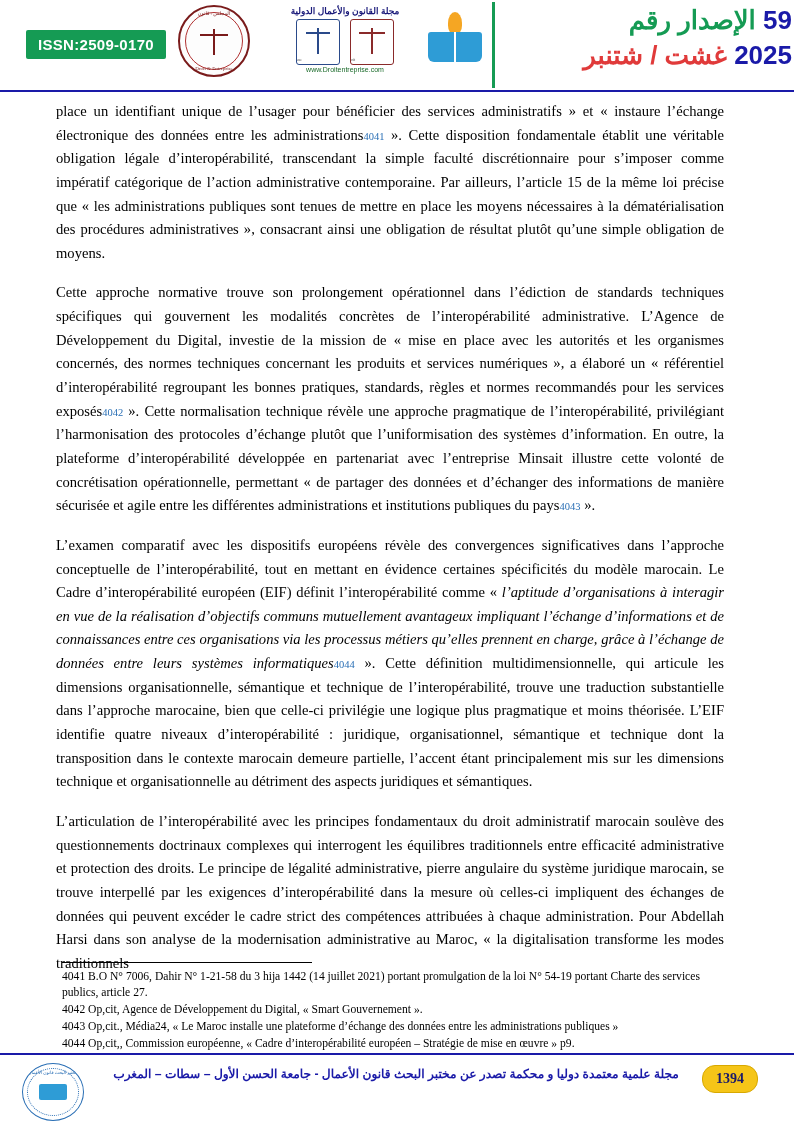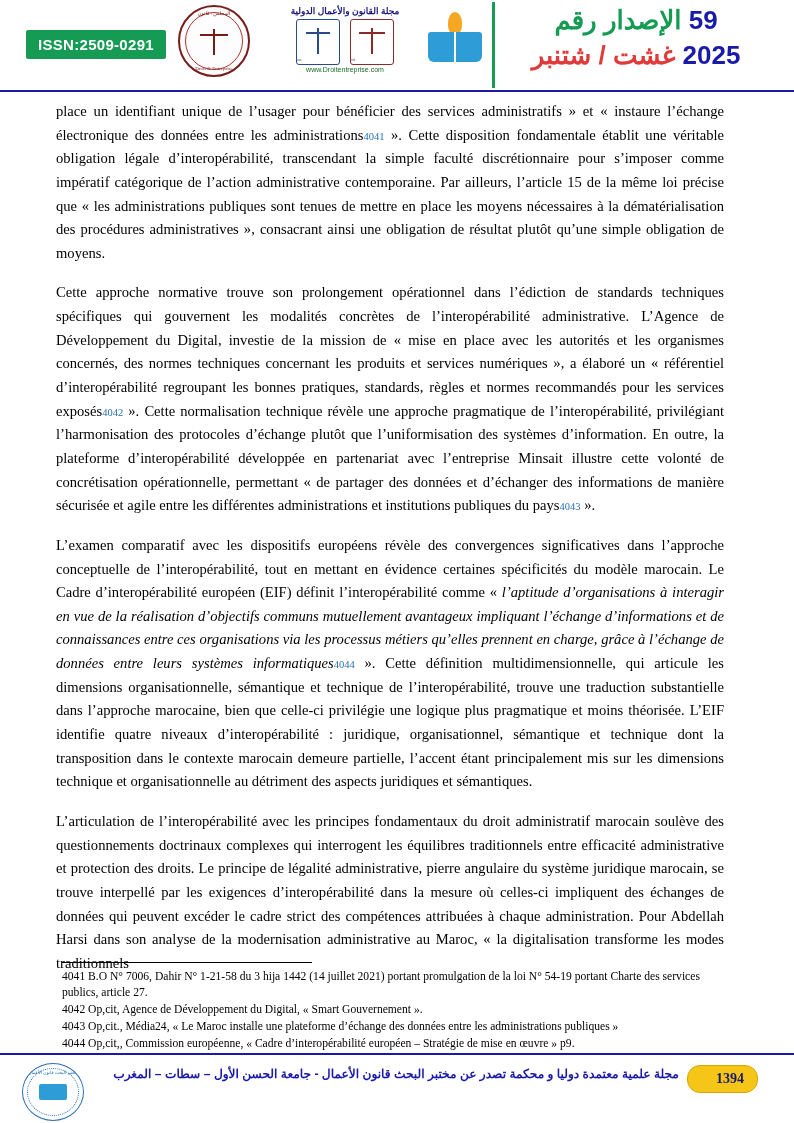--- a/index.html
+++ b/index.html
@@ -180,24 +180,24 @@
   .header-divider {
     position: absolute;
     left: 492px;
     top: 2px;
     width: 3px;
     height: 86px;
     background: #159b54;
   }
   .header-arabic {
     position: absolute;
-    right: 18px;
+    right: 2px;
     top: 2px;
     width: 280px;
-    text-align: center;
+    text-align: right;
     direction: rtl;
   }
   .header-arabic .ha-line1 {
     font-family: "Liberation Sans", sans-serif;
     font-weight: bold;
     font-size: 26px;
     color: #159b54;
     line-height: 1.45;
   }
   .header-arabic .ha-line1 .issue-num {
@@ -307,21 +307,20 @@
     background: #f5c518;
     border: 1px solid #d8a800;
     border-radius: 13px;
     display: flex;
     align-items: center;
     justify-content: center;
     font-family: "Liberation Serif", serif;
     font-weight: bold;
     font-size: 14px;
     color: #1a1a6a;
-    padding-left: 15px;
   }
   .footer-lines {
     position: absolute;
     left: 96px;
     top: 12px;
     width: 600px;
     text-align: center;
   }
   .footer-lines .fl1 {
     font-family: "Liberation Sans", sans-serif;
@@ -339,21 +338,21 @@
     direction: rtl;
   }
   .footer-lines .fl2 .url { color: #c0392b; direction: ltr; unicode-bidi: embed; }
   .footer-lines .fl2 .mail { color: #1a1aa8; direction: ltr; unicode-bidi: embed; }
 </style>
 </head>
 <body>
 
 <div class="header">
 
-  <div class="issn-badge">ISSN:2509-0291</div>
+  <div class="issn-badge">ISSN:2509-0170</div>
 
   <div class="logo-seal">
     <div class="ring"></div>
     <div class="seal-top">المجلس : قانون</div>
     <div class="scale"></div>
     <div class="seal-txt">Droit &amp; Entreprise</div>
   </div>
 
   <div class="logo-center">
     <div class="ltitle">مجلة القانون والأعمال الدولية</div>

